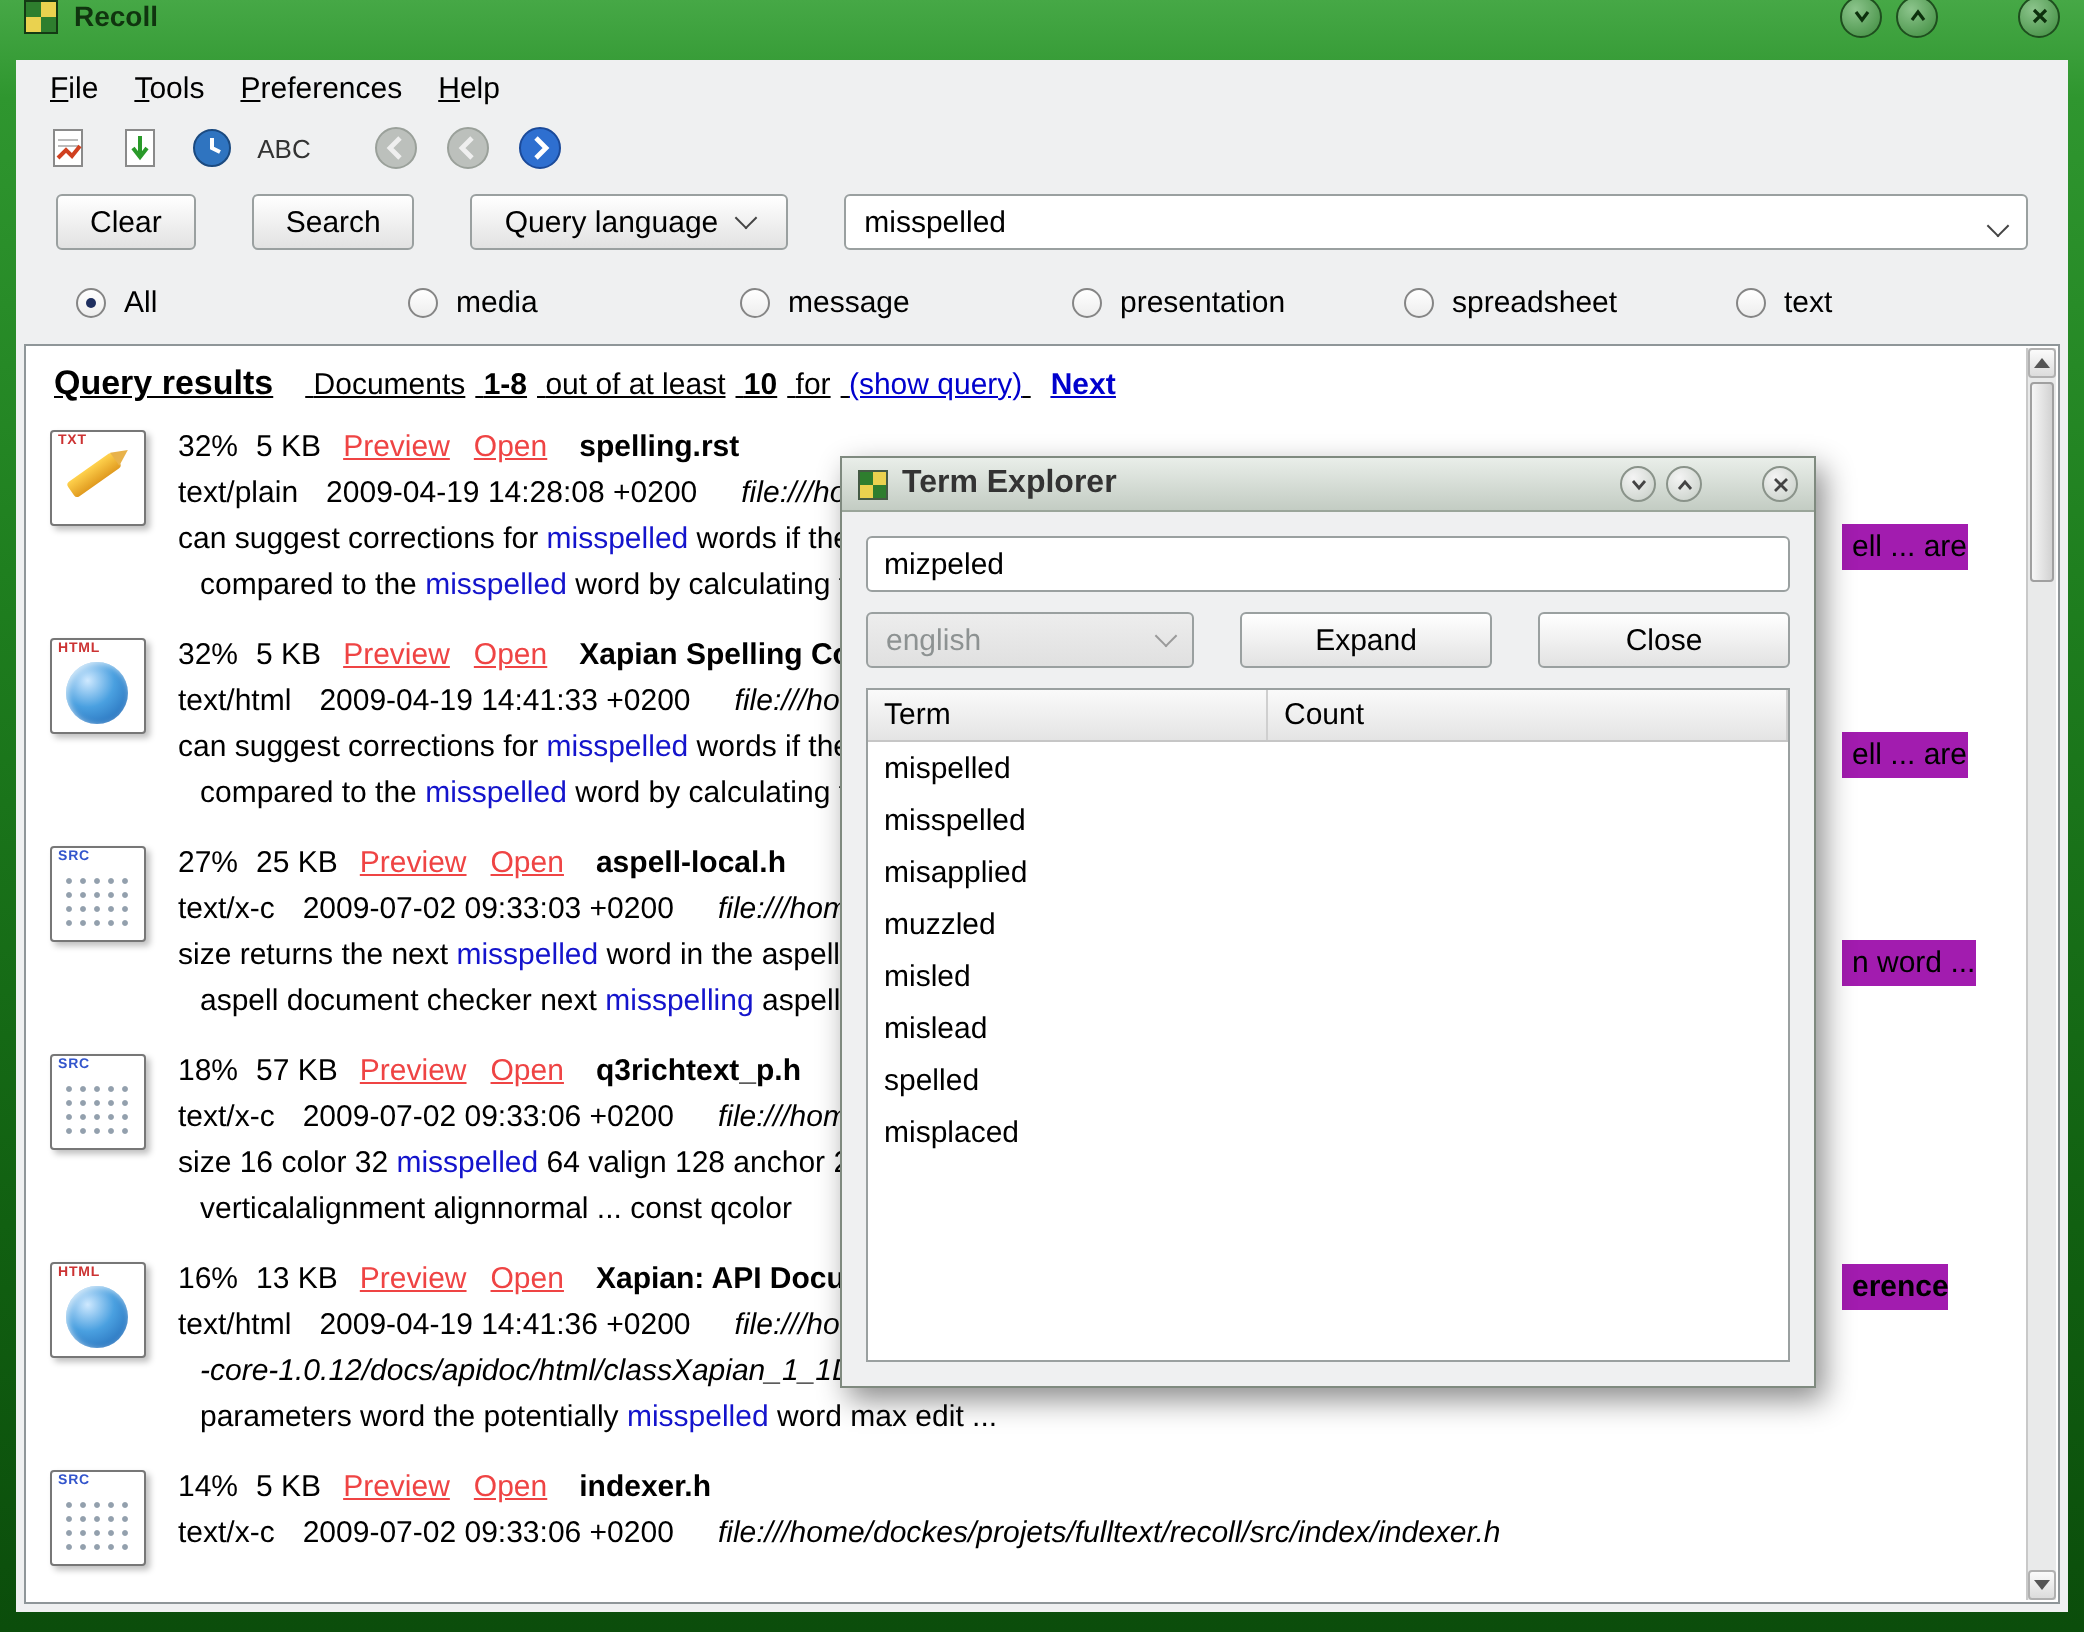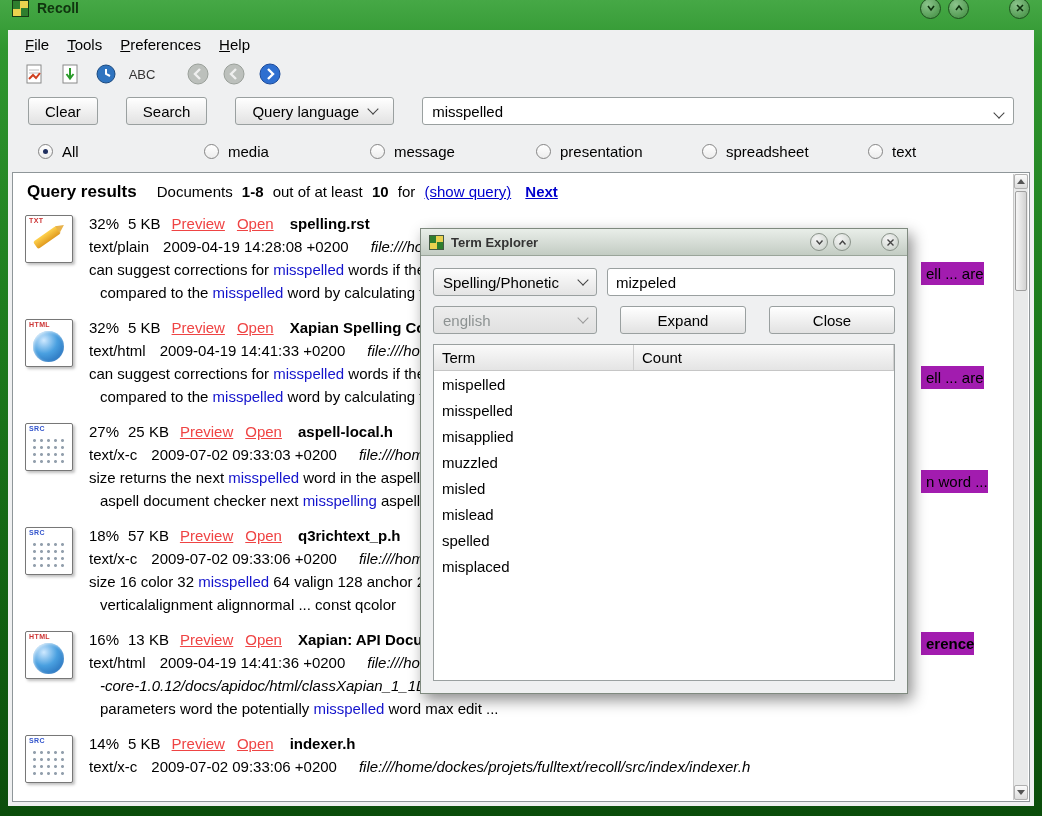--- a/index.html
+++ b/index.html
@@ -35,21 +35,21 @@
   .search-combo input{border:0;outline:none;width:100%;font:15px "Liberation Sans",sans-serif;padding:0 7px;background:transparent;}
   .search-combo .dd-chev{position:absolute;right:10px;top:11px;margin:0;}
 
   .filterrow{display:flex;align-items:center;padding:10px 0 12px 30px;}
   .radio-opt{display:flex;align-items:center;gap:9px;width:166px;cursor:pointer;}
   .radio{width:15px;height:15px;border-radius:50%;background:linear-gradient(#fff,#ededed);border:1px solid #858585;position:relative;flex-shrink:0;box-sizing:border-box;}
   .radio.checked::after{content:"";position:absolute;left:4px;top:4px;width:5px;height:5px;border-radius:50%;background:#1f2f5f;}
 
   
   .results-wrap{flex:1;margin:0 4px 4px;position:relative;background:#fff;border:1px solid #8f9699;overflow:hidden;}
-  .results-header{padding:9px 14px 4px;white-space:nowrap;}
+  .results-header{padding:9px 14px 4px;white-space:nowrap;text-decoration:underline;}
   .qr-title{font-size:17px;font-weight:bold;margin-right:16px;}
   .hdr-gap{margin-right:5px;}
   .hdr-b{font-weight:bold;}
   a.hlink{color:#0000cd;text-decoration:underline;cursor:pointer;}
   .next-link{font-weight:bold;margin-left:10px;}
   .results-list{padding:2px 20px 0 12px;}
   .result-item{display:flex;gap:16px;height:104px;padding-top:4px;box-sizing:border-box;}
   .result-text{position:relative;flex:1;min-width:0;}
   .rline{line-height:23px;white-space:nowrap;}
   .rline.ind{padding-left:11px;}
@@ -89,21 +89,21 @@
     border:1px solid #a0a0a0;border-radius:2px;box-sizing:border-box;cursor:grab;}
   .tri-up{width:0;height:0;border-left:4px solid transparent;border-right:4px solid transparent;border-bottom:5px solid #555;}
   .tri-down{width:0;height:0;border-left:4px solid transparent;border-right:4px solid transparent;border-top:5px solid #555;}
 
   
   .term-explorer{position:absolute;left:420px;top:228px;width:488px;height:466px;background:#eff0f1;border:1px solid #7f8a7f;
     box-shadow:4px 6px 14px rgba(0,0,0,.45);z-index:20;display:flex;flex-direction:column;box-sizing:border-box;}
   .te-titlebar{height:26px;background:linear-gradient(#e9eee9,#c3ccc3);border-bottom:1px solid #9aa59a;display:flex;align-items:center;padding:0 8px;flex-shrink:0;}
   .te-icon{width:13px;height:13px;border:1px solid #445a44;
     background:conic-gradient(#ead24f 0 90deg,#2e7e2e 90deg 180deg,#ead24f 180deg 270deg,#2e7e2e 270deg);}
-  .te-title{font-weight:bold;font-size:13px;color:#333;margin-left:7px;}
+  .te-title{font-weight:bold;font-size:16px;color:#333;margin-left:7px;}
   .te-controls{margin-left:auto;display:flex;align-items:center;}
   .te-wbtn{width:16px;height:16px;border-radius:50%;border:1px solid #8a938a;cursor:pointer;
     background:radial-gradient(circle at 35% 30%,#f4f4f4,#c6cec6);display:flex;align-items:center;justify-content:center;margin-left:5px;}
   .te-wbtn.close{margin-left:30px;}
   .te-body{flex:1;display:flex;flex-direction:column;padding:12px;gap:10px;box-sizing:border-box;min-height:0;}
   .te-row{display:flex;gap:10px;flex-shrink:0;}
   .select{height:28px;display:flex;align-items:center;justify-content:space-between;padding:0 9px;cursor:pointer;
     background:linear-gradient(#fdfdfd,#e4e4e4);border:1px solid #9aa0a0;border-radius:3px;width:164px;box-sizing:border-box;flex-shrink:0;}
   .select.disabled{color:#8d9292;background:linear-gradient(#ededed,#e0e0e0);cursor:default;}
   .select.disabled .dd-chev{border-color:#9a9a9a;}
@@ -355,24 +355,20 @@
         </span>
         <span class="te-wbtn close">
           <svg width="9" height="9">
               <path d="M1.5 1.5 l6 6 M7.5 1.5 l-6 6" stroke="#444" stroke-width="1.4"></path>
             </svg>
         </span>
       </span>
     </div>
     <div class="te-body">
       <div class="te-row">
-        <div class="select">
-          <span>Spelling/Phonetic</span>
-          <span class="dd-chev"></span>
-        </div>
         <div class="te-input">
           <input type="text" value="mizpeled" style="">
         </div>
       </div>
       <div class="te-row">
         <div class="select disabled">
           <span>english</span>
           <span class="dd-chev"></span>
         </div>
         <button class="btn wide">Expand</button>

